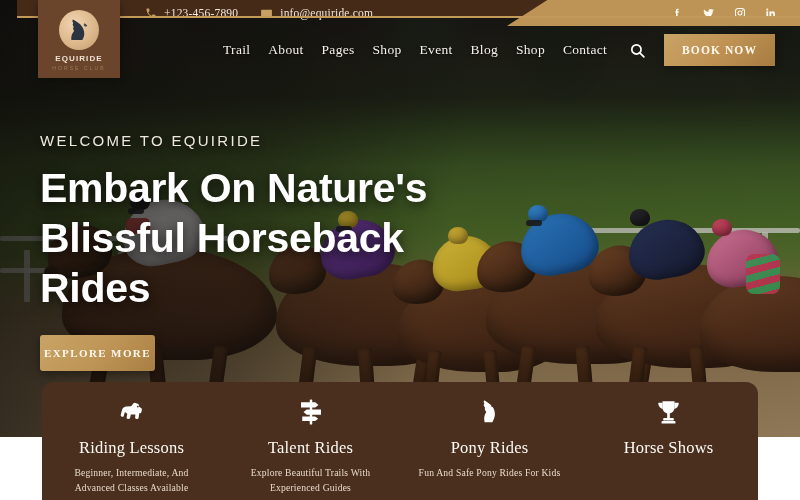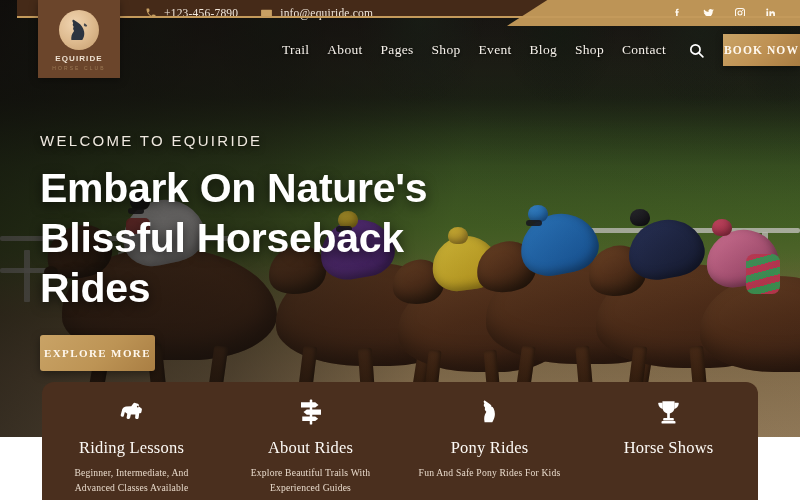--- a/index.html
+++ b/index.html
@@ -105,24 +105,24 @@
 
   
   .nav { position:absolute; right:0; top:26px; height:48px; display:flex; align-items:center; gap:0; z-index:30; padding-right:0; }
   .nav-links { display:flex; align-items:center; gap:18px; }
   .nav-links a {
     color:#f6f1ea; text-decoration:none; font-size:13.5px; letter-spacing:.3px;
     text-shadow: 0 1px 3px rgba(0,0,0,.6);
   }
   .search-btn { margin-left:22px; color:#ffffff; display:flex; align-items:center; cursor:pointer; }
   .booknow {
-    margin-left:18px; 
+    margin-left:18px; margin-right:25px;
     background: linear-gradient(135deg, #c9a366 0%, #bf9254 50%, #a87c41 100%);
     color:#fff8ee; border:none; border-radius:0;
-    padding:10px 1px; font-size:11.5px; letter-spacing:1.1px; font-weight:600;
+    padding:10px 18px; font-size:11.5px; letter-spacing:1.1px; font-weight:600;
     font-family:"Liberation Serif", serif; cursor:pointer;
     box-shadow:0 2px 7px rgba(0,0,0,.38);
   }
 
   
   .hero-text { position:absolute; left:40px; top:132px; z-index:20; }
   .eyebrow {
     color:#efe8df; font-size:15px; letter-spacing:2.3px;
     font-family:"Liberation Sans", sans-serif; font-weight:300;
     text-shadow:0 2px 6px rgba(0,0,0,.75);
@@ -327,21 +327,21 @@
 
     <div class="feature">
       <div class="feature-icon">
         <svg width="30" height="30" viewBox="0 0 24 24" fill="currentColor">
           <rect x="11" y="2" width="2" height="20" rx=".7"></rect>
           <path d="M4 4.2h11.4l2.6 2.1-2.6 2.1H4z"></path>
           <path d="M20 9.9H8.6L6 12l2.6 2.1H20z"></path>
           <path d="M5 15.6h10.4l2.3 1.8-2.3 1.8H5z"></path>
         </svg>
       </div>
-      <div class="feature-title">About Rides</div>
+      <div class="feature-title">Talent Rides</div>
       <div class="feature-desc">Explore Beautiful Trails With Experienced Guides</div>
     </div>
 
     <div class="feature">
       <div class="feature-icon">
         <svg width="27" height="30" viewBox="0 0 24 24" fill="currentColor">
           <path d="M7.6 21c-.7-3.3-.3-6.2 1.4-8.7.3-.4.2-.7-.2-1-.9-.7-1.2-1.7-.8-2.8.1-.4 0-.6-.3-.9-.9-.8-1-1.9-.4-2.9.2-.3.1-.6-.1-.9-.5-.6-.5-1.2 0-1.7.3-.3.6-.3.9-.1 1.5 1 3 2 4.4 3.1 2.8 2.2 4.3 5.1 4.3 8.7 0 2.5-.8 4.7-2.3 7.2H7.6z"></path>
           <circle cx="14.4" cy="6.6" r=".85" fill="#4a2f1e"></circle>
         </svg>
       </div>

